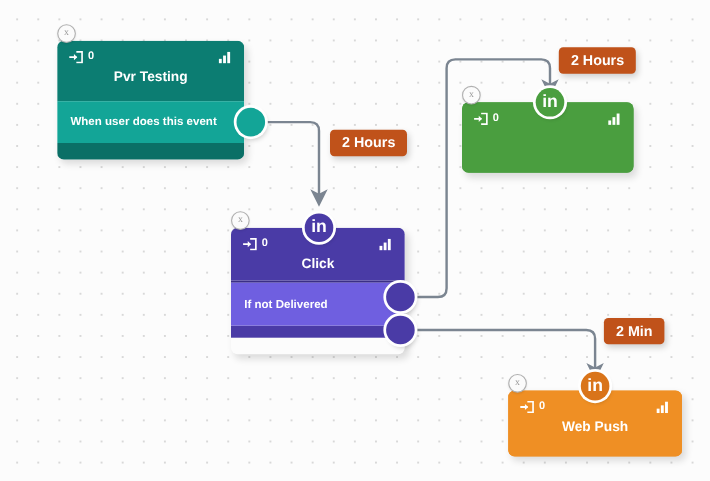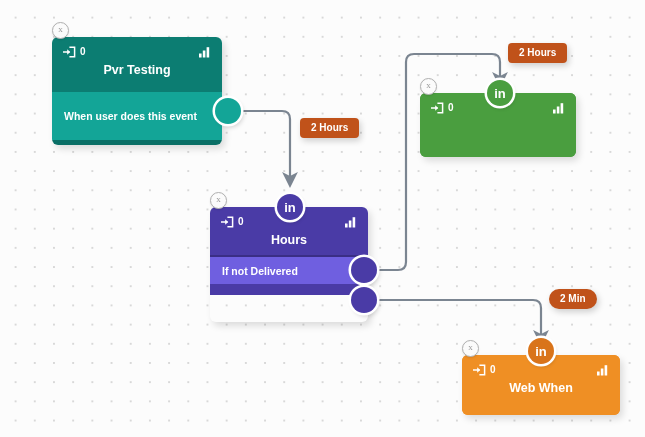--- a/index.html
+++ b/index.html
@@ -55,40 +55,40 @@
     position:absolute;
     border-radius:50%;
     box-shadow:0 0 0 2.5px #ffffff, 2px 3px 5px rgba(0,0,0,0.2);
     z-index:6;
   }
   .port-in{
     position:absolute;
     border-radius:50%;
     color:#fff;
     display:flex;align-items:center;justify-content:center;
-    font-size:13px;font-weight:bold;
+    font-size:16px;font-weight:bold;
     box-shadow:0 0 0 2.5px #ffffff, 1px 2px 4px rgba(0,0,0,0.22);
     z-index:7;
   }
   .close-btn{
     position:absolute;
     width:15px;height:15px;border-radius:50%;
     border:1.2px solid #b0b0b0;
     background:#fbfbfb;
     color:#9a9a9a;
     font-size:9px;line-height:13px;text-align:center;
     font-family:"Liberation Serif", serif;
     z-index:8;
     box-shadow:0 1px 2px rgba(0,0,0,0.10);
   }
   .delay-badge{
     position:absolute;
     border-radius:4px;
     color:#ffffff;
-    font-size:10px;font-weight:bold;
+    font-size:13px;font-weight:bold;
     padding:4px 11px 5px 11px;
     box-shadow:2px 3px 6px rgba(0,0,0,0.18);
     white-space:nowrap;
     z-index:9;
   }
   .icon-svg{display:block;}
 </style>
 </head>
 <body>
 
@@ -126,21 +126,21 @@
         <span>
           <svg class="icon-svg" width="14" height="12" viewBox="0 0 14 12">
             <rect x="1" y="7.5" width="2.6" height="4" fill="#ffffff"></rect>
             <rect x="4.8" y="4.5" width="2.6" height="7" fill="#ffffff"></rect>
             <rect x="8.6" y="1.2" width="2.6" height="10.3" fill="#ffffff"></rect>
           </svg>
         </span>
       </div>
       <div class="node-title">Pvr Testing</div>
     </div>
-    <div class="node-row" style="background:#13a597;height:48px;">
+    <div class="node-row" style="background:#13a597;height:38px;">
       <span>When user does this event</span>
     </div>
     <div class="node-footer" style="background:#0a6f66;height:17px;"></div>
   </div>
   <div class="port-out" style="left:215px;top:98px;width:26px;height:26px;background:#13a597;"></div>
 
   <div class="close-btn" style="left:420px;top:78px;">x</div>
 
   <div class="node" style="left:420px;top:93px;width:156px;height:64px;background:#4a9e3f;">
     <div class="node-header" style="background:#4a9e3f;height:64px;">
@@ -185,24 +185,24 @@
           <span class="enter-count">0</span>
         </div>
         <span>
           <svg class="icon-svg" width="14" height="12" viewBox="0 0 14 12">
             <rect x="1" y="7.5" width="2.6" height="4" fill="#ffffff"></rect>
             <rect x="4.8" y="4.5" width="2.6" height="7" fill="#ffffff"></rect>
             <rect x="8.6" y="1.2" width="2.6" height="10.3" fill="#ffffff"></rect>
           </svg>
         </span>
       </div>
-      <div class="node-title">Hours</div>
+      <div class="node-title">Click</div>
     </div>
     <div class="row-sep" style="background:#3a2e85;"></div>
-    <div class="node-row" style="background:#6f5fe0;height:27px;">
+    <div class="node-row" style="background:#6f5fe0;height:39px;">
       <span>If not Delivered</span>
     </div>
     <div class="node-footer" style="background:#4a3ba6;height:11px;"></div>
   </div>
   <div class="port-in" style="left:277px;top:194px;width:26px;height:26px;background:#4a3ba6;">
     <span>in</span>
   </div>
   <div class="port-out" style="left:351px;top:257px;width:26px;height:26px;background:#4a3ba6;"></div>
   <div class="port-out" style="left:351px;top:287px;width:26px;height:26px;background:#4a3ba6;"></div>
 
@@ -222,26 +222,26 @@
           <span class="enter-count">0</span>
         </div>
         <span>
           <svg class="icon-svg" width="14" height="12" viewBox="0 0 14 12">
             <rect x="1" y="7.5" width="2.6" height="4" fill="#ffffff"></rect>
             <rect x="4.8" y="4.5" width="2.6" height="7" fill="#ffffff"></rect>
             <rect x="8.6" y="1.2" width="2.6" height="10.3" fill="#ffffff"></rect>
           </svg>
         </span>
       </div>
-      <div class="node-title">Web When</div>
+      <div class="node-title">Web Push</div>
     </div>
   </div>
   <div class="port-in" style="left:528px;top:338px;width:26px;height:26px;background:#d9741a;">
     <span>in</span>
   </div>
 
   <div class="delay-badge" style="left:300px;top:118px;background:#c0521a;">2 Hours</div>
 
   <div class="delay-badge" style="left:508px;top:43px;background:#c0521a;">2 Hours</div>
 
-  <div class="delay-badge" style="left:549px;top:289px;background:#c0521a;border-radius:10px;">2 Min</div>
+  <div class="delay-badge" style="left:549px;top:289px;background:#c0521a;">2 Min</div>
 
 </div>
 
 </body></html>

